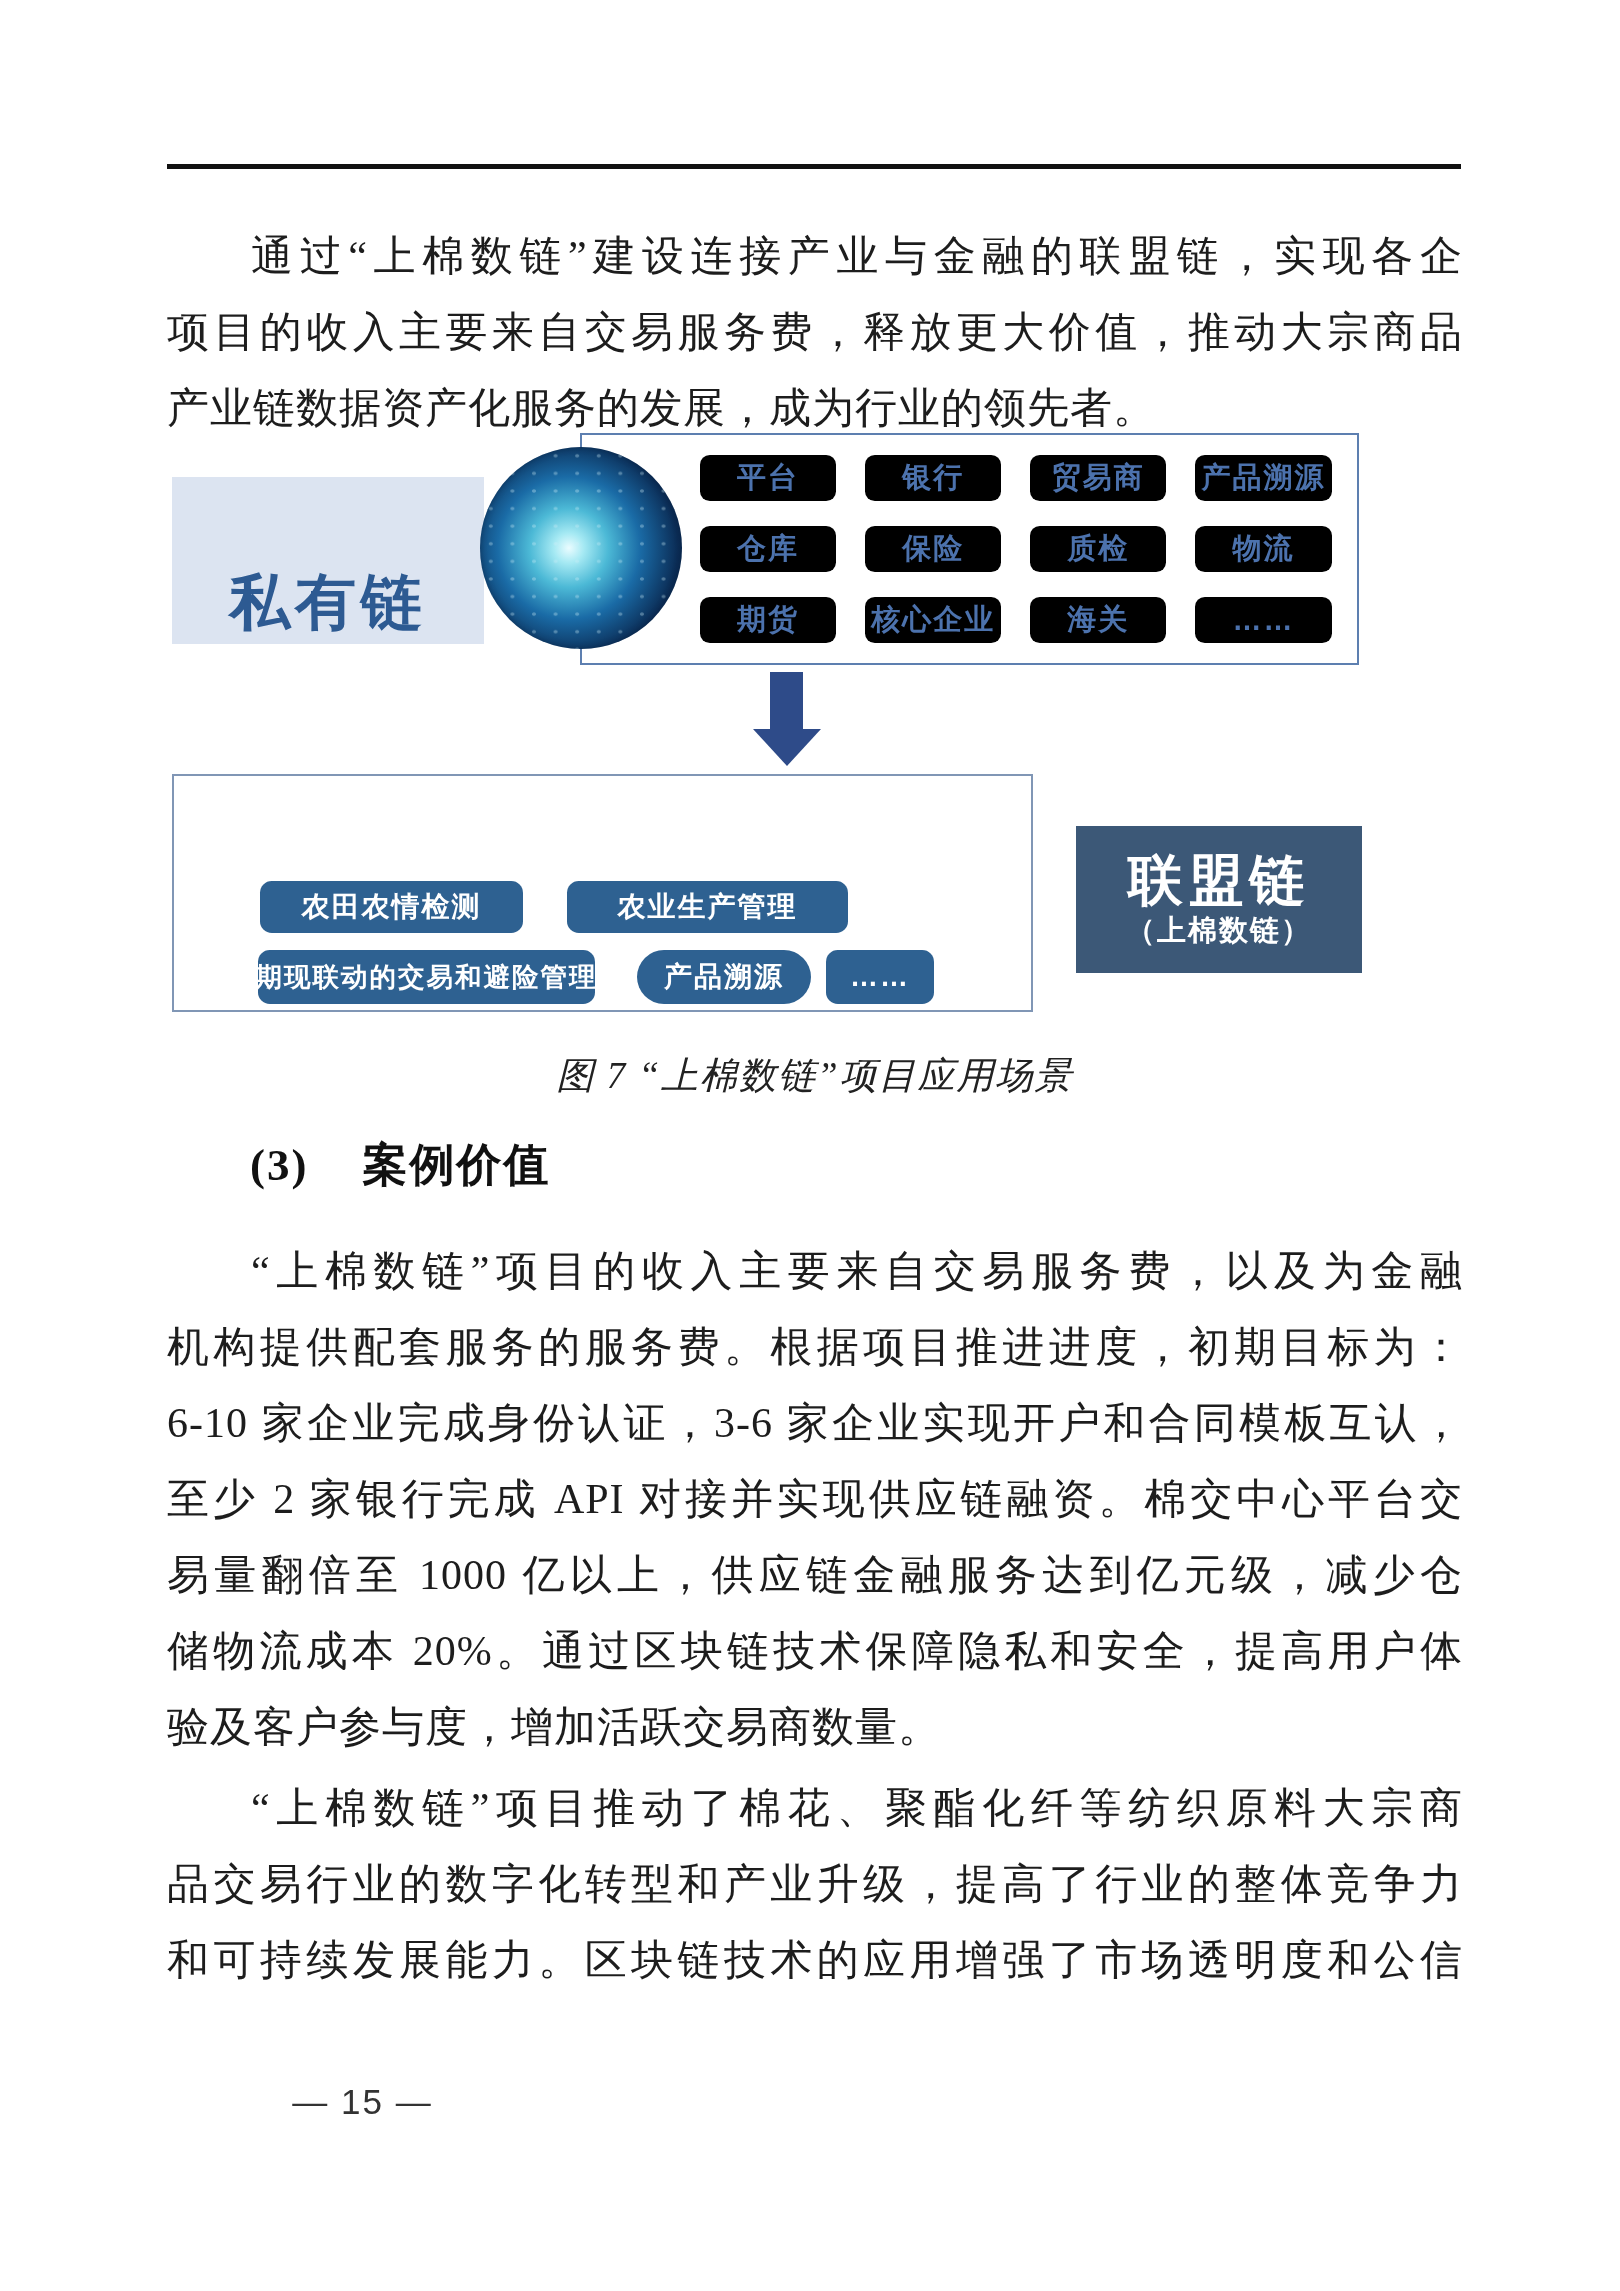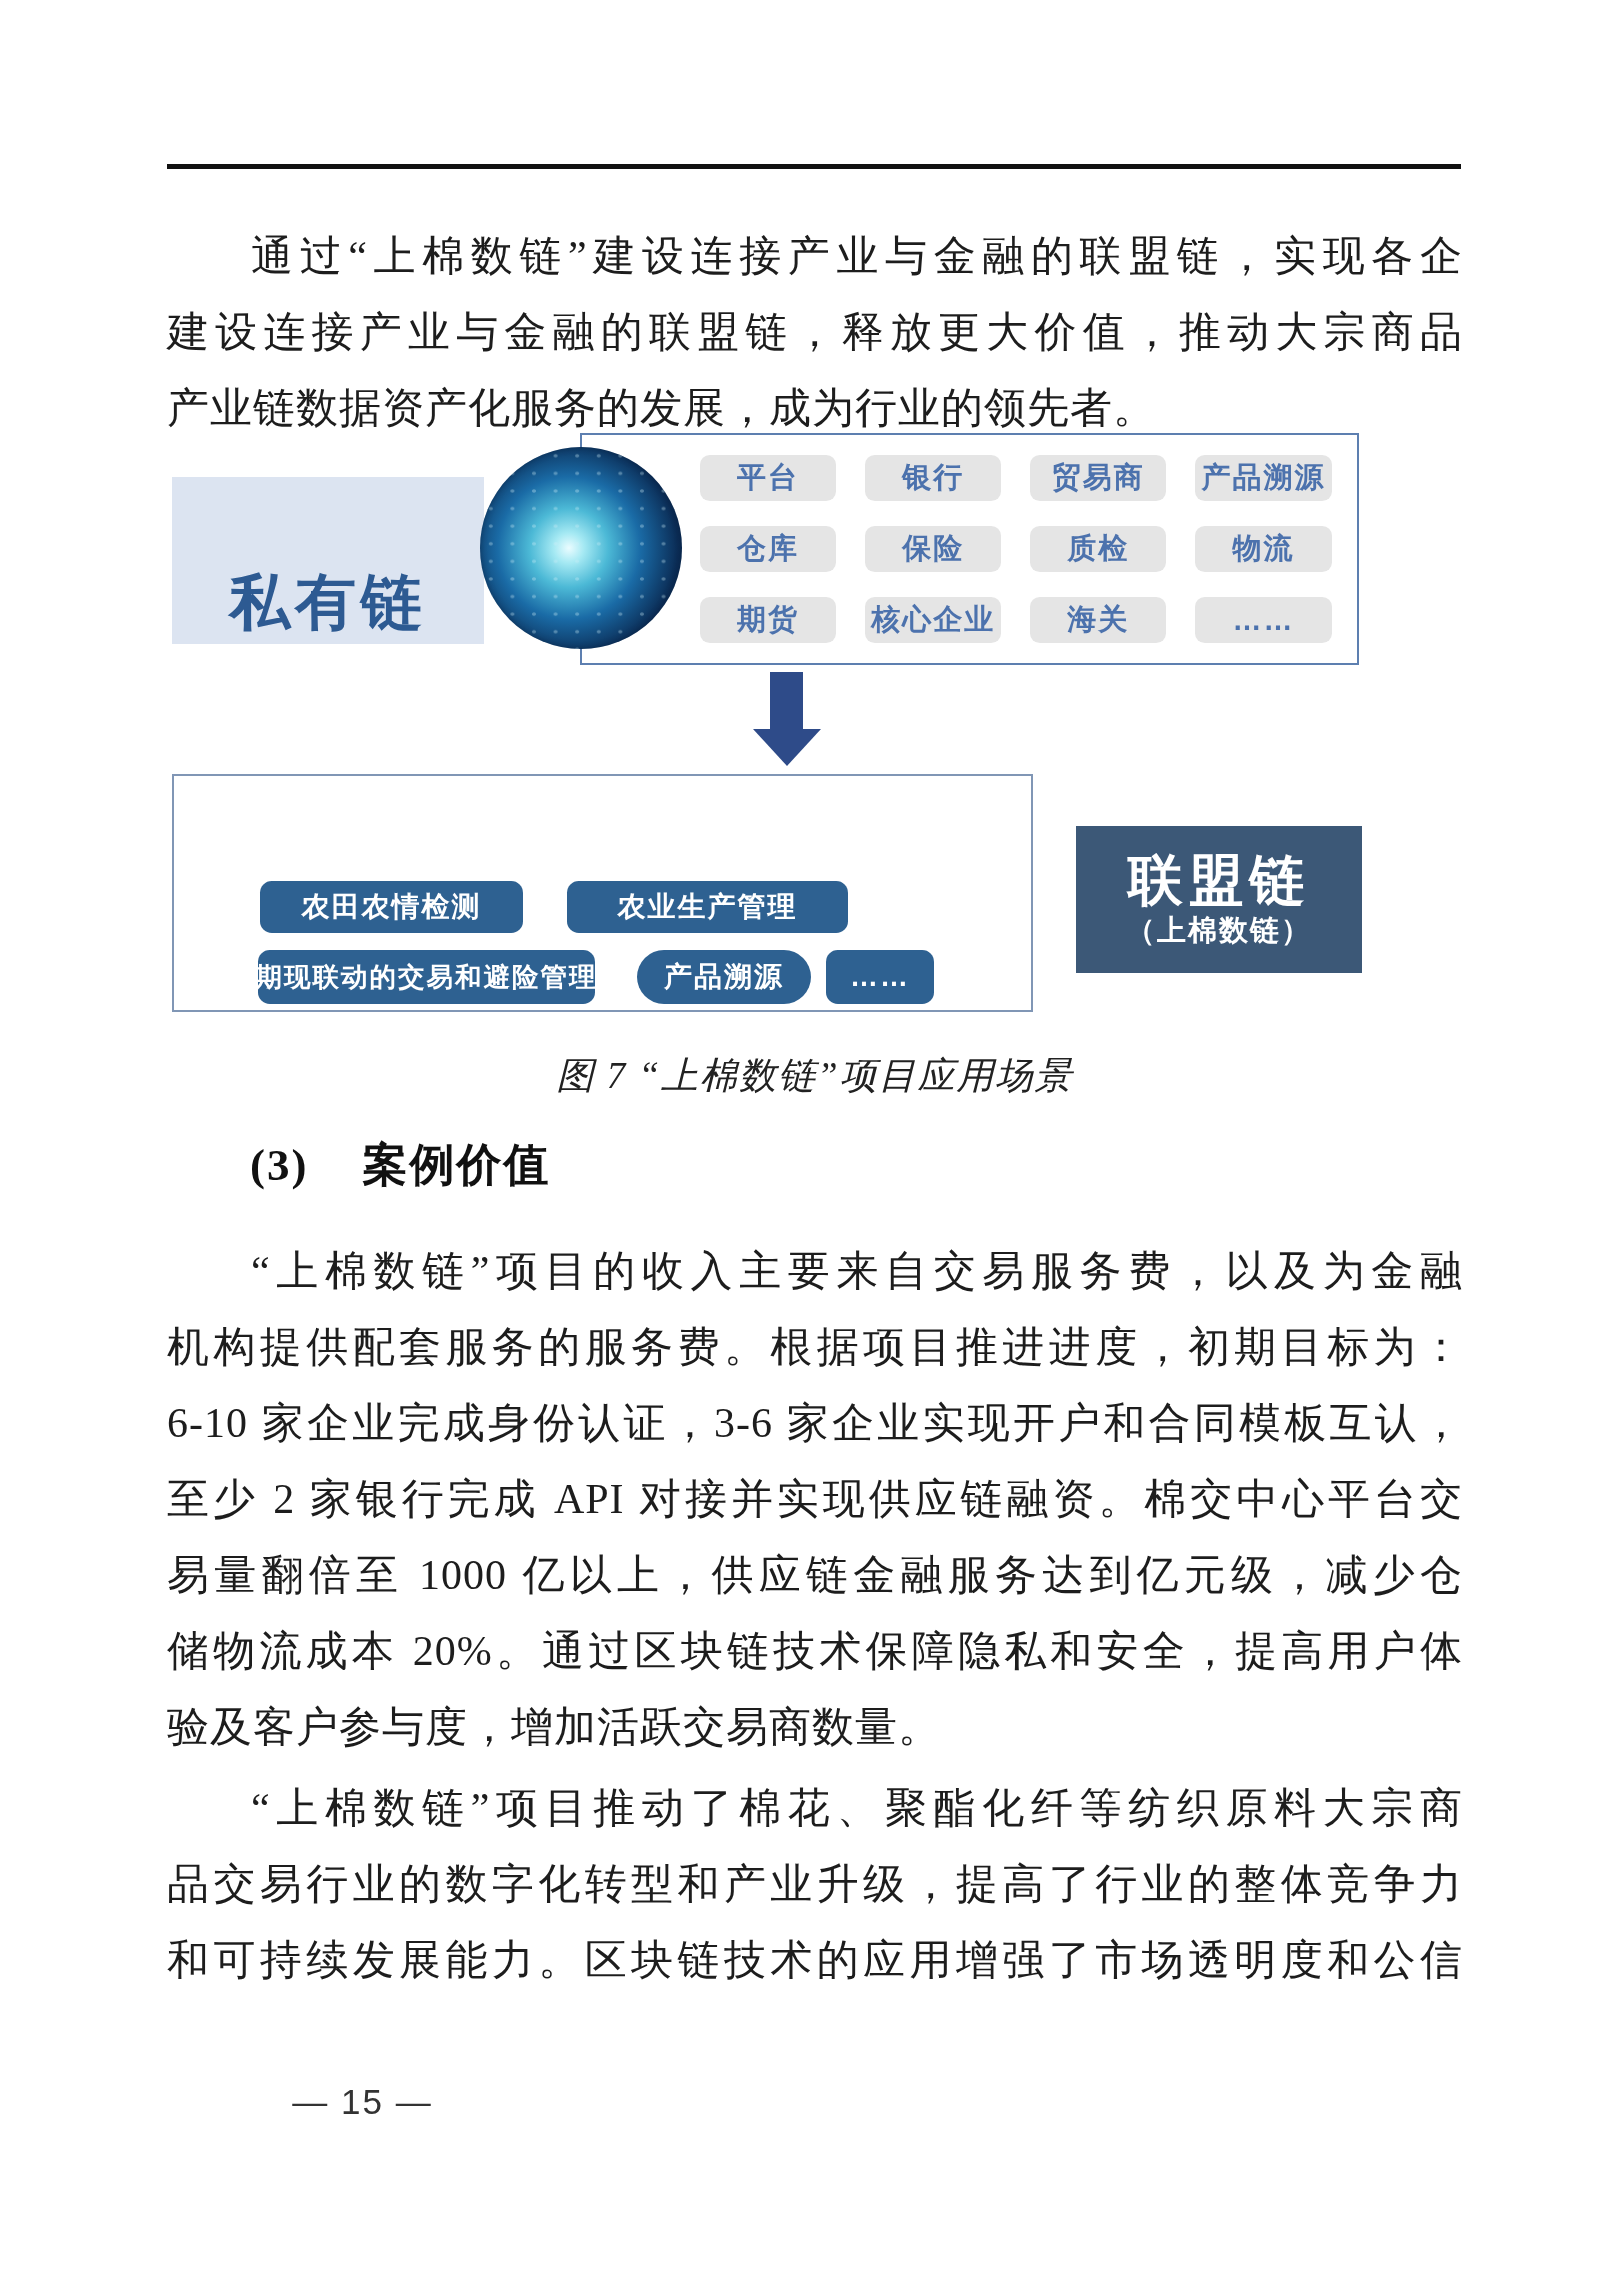--- a/index.html
+++ b/index.html
@@ -20,21 +20,21 @@
   .privatebox span{font-family:"Liberation Sans",sans-serif;font-weight:bold;font-size:61px;color:#2d5a92;letter-spacing:4.9px;}
   .sphere1{position:absolute;left:480px;top:447px;width:202px;height:202px;border-radius:50%;z-index:3;
     background:radial-gradient(circle at 44% 50%, #eafcff 0%, #a5e9f3 10%, #4cb9d6 26%, #1a6ba6 47%, #0b2c55 72%, #071c38 100%);
     box-shadow:0 0 5.9px rgba(7,28,56,.45) inset;}
   .sphere1 .dots{position:absolute;inset:0;border-radius:50%;opacity:.35;
     background-image:radial-gradient(#cfeef7 1.5px, transparent 2.5px);background-size:21.6px 17.6px;}
   .gridbox{position:absolute;left:580px;top:433px;width:779px;height:232px;background:#ffffff;
     border:2.9px solid #5d7fb0;box-sizing:border-box;z-index:2;
     display:grid;grid-template-columns:repeat(4,1fr);grid-template-rows:repeat(3,1fr);
     gap:25.5px 29px;padding:19.6px 25.5px 19.6px 118px;}
-  .gcell{background:#e5e5e5;border-radius:9.8px;display:flex;align-items:center;justify-content:center;
+  .gcell{background:#000000;border-radius:9.8px;display:flex;align-items:center;justify-content:center;
     font-family:"Liberation Sans",sans-serif;font-weight:bold;font-size:29px;color:#4c72ad;letter-spacing:2px;white-space:nowrap;}
   
   .arrowbody{position:absolute;left:770px;top:672px;width:33px;height:57px;background:#2e4b89;}
   .arrowhead{position:absolute;left:753px;top:729px;width:0;height:0;
     border-left:34px solid transparent;border-right:34px solid transparent;border-top:37px solid #2e4b89;}
   
   .allybox{position:absolute;left:172px;top:774px;width:861px;height:238px;background:#fff;
     border:2.9px solid #8096b5;box-sizing:border-box;z-index:1;}
   .allytitle{position:absolute;left:172px;top:804px;width:861px;text-align:center;
     font-family:"Liberation Sans",sans-serif;font-weight:bold;font-size:39px;color:#2b64b3;letter-spacing:2px;}
@@ -67,21 +67,21 @@
 </style>
 </head>
 <body>
 
 <div id="page">
 
   <div class="toprule"></div>
 
   <div class="para" style="top:218px;">
     <div class="pline first">通过“上棉数链”建设连接产业与金融的联盟链，实现各企</div>
-    <div class="pline">建设连接产业与金融的联盟链，释放更大价值，推动大宗商品</div>
+    <div class="pline">项目的收入主要来自交易服务费，释放更大价值，推动大宗商品</div>
     <div class="pline last">产业链数据资产化服务的发展，成为行业的领先者。</div>
   </div>
 
   <div class="privatebox">
     <span>私有链</span>
   </div>
   <div class="sphere1">
     <div class="dots"></div>
   </div>
   <div class="gridbox">

